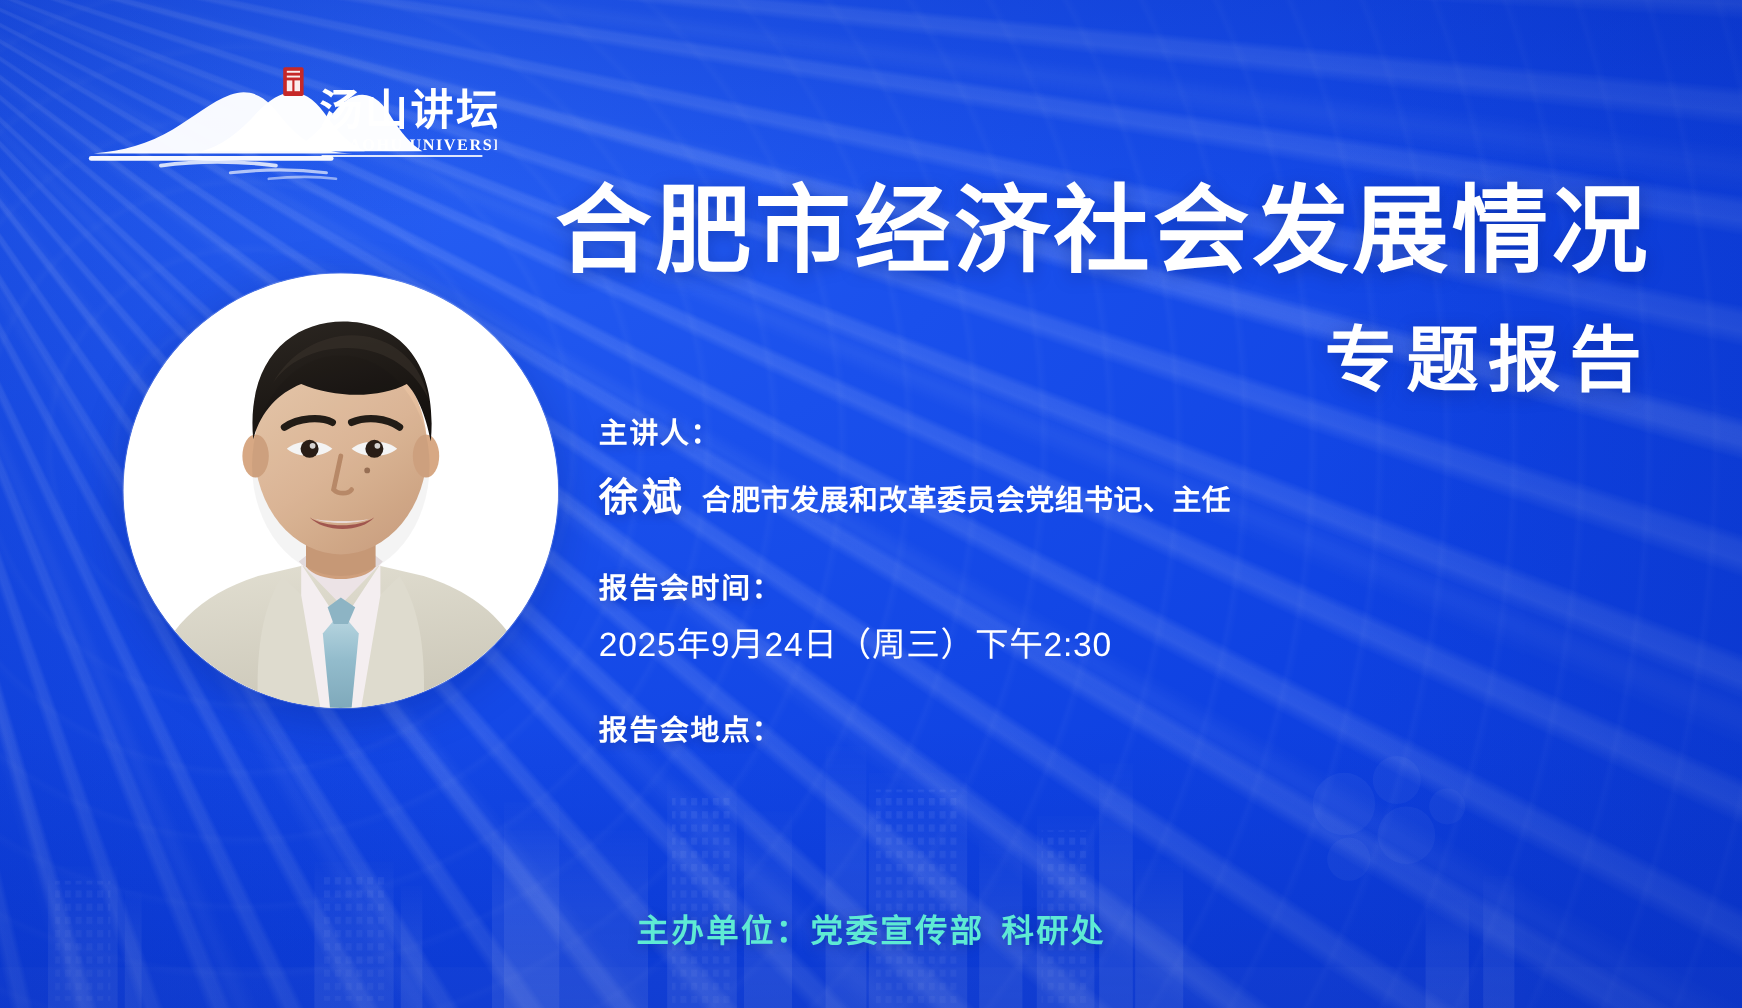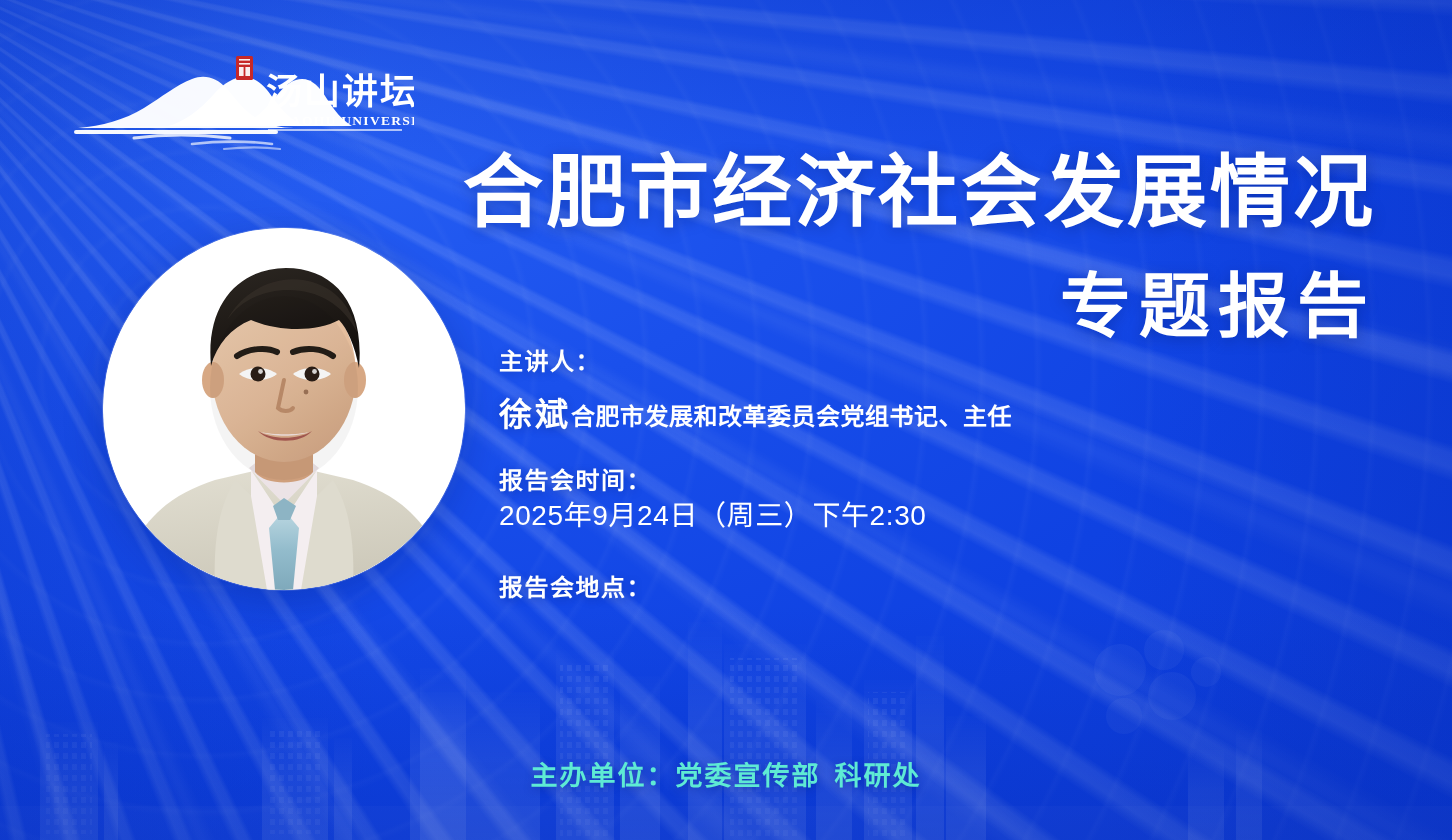--- a/index.html
+++ b/index.html
@@ -104,51 +104,51 @@
   }
   .headline .l1{
     display:block;
     font-size:80px;
     letter-spacing:3px;
     white-space:nowrap;
   }
   .headline .l2{
     display:block;
     margin-top:36px;
-    font-size:71px;
+    font-size:60px;
     letter-spacing:8px;
     white-space:nowrap;
   }
 
   
   .info{
     position:absolute;left:499px;top:345px;width:760px;color:#fff;
   }
   .info .label{
     font-size:24px;font-weight:700;letter-spacing:1.5px;
     line-height:1.42;
     text-shadow:0 2px 8px rgba(3,25,105,.30);
   }
   .row-speaker{
-    display:flex;align-items:baseline;
+    display:flex;align-items:baseline;gap:14px;
     margin-top:9px;
   }
   .speaker-name{
     font-size:33px;font-weight:600;letter-spacing:3px;
     text-shadow:0 2px 8px rgba(3,25,105,.30);
   }
   .speaker-title{
     font-size:24px;font-weight:700;letter-spacing:.5px;
     position:relative;top:-1px;
   }
   .value{
     font-size:28px;font-weight:400;letter-spacing:.6px;
-    line-height:1.3;
-  }
-  .gap-lg{margin-top:28px;}
+    margin-top:10px;line-height:1.3;
+  }
+  .gap-lg{margin-top:40px;font-family:Liberation Mono, monospace;}
   .gap-md{margin-top:36px;}
 
   
   .footer{
     position:absolute;left:0;right:0;top:754px;
     text-align:center;
     color:#5eead4;
     font-size:27px;font-weight:700;letter-spacing:2px;
     text-shadow:0 2px 9px rgba(3,25,105,.35);
   }

